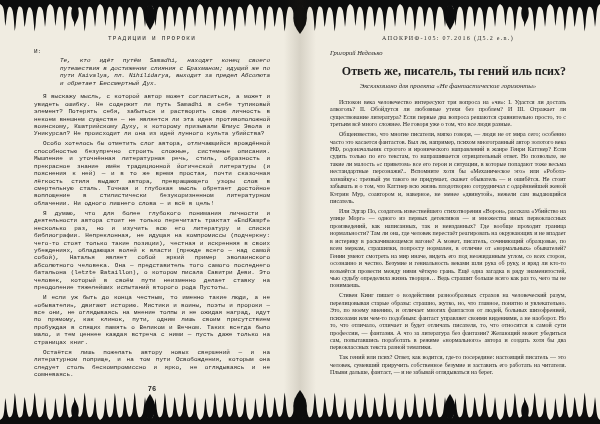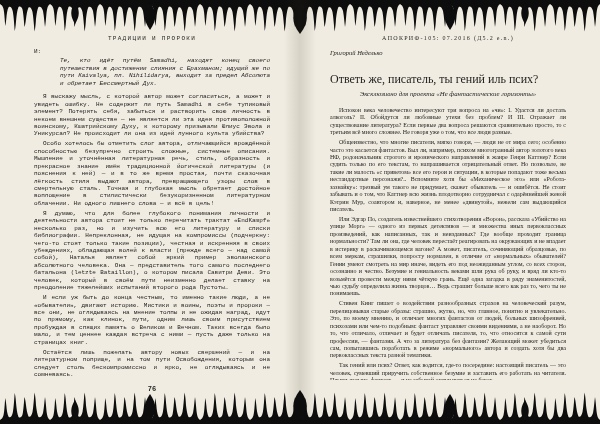--- a/index.html
+++ b/index.html
@@ -27,21 +27,21 @@
   .textblock {
     position:absolute; top:48px; left:0; right:0; bottom:44px;
     overflow:hidden; font-size:6px; line-height:1.24; text-align:justify;
   }
   .intro-mark { margin:0 0 2px 0; }
   .epigraph   { font-style:italic; margin:0 0 6px 26px; }
   .para       { margin:0 0 2.5px 0; text-indent:9px; }
   .closing    { margin:3px 0 0 0; text-indent:9px; }
   .dateline   { text-align:right; font-style:italic; margin:2px 0 0 0; }
   .author   { font-style:italic; font-size:6.5px; margin:1px 0 5px 0; text-align:left; }
-  .title    { font-weight:normal; font-size:12px; line-height:1.12; text-align:left; margin:16px 0 4px 0; }
+  .title    { font-weight:bold; font-size:12px; line-height:1.12; text-align:right; margin:8px 0 4px 0; }
   .subtitle { font-style:italic; font-size:6.8px; text-align:center; margin:0 0 8px 0; }
   .pagenum {
     position:absolute; bottom:31px; left:0; width:100%;
     text-align:center; font-size:7px; font-weight:bold; color:#222;
   }
   p { padding:0; }
 </style>
 </head>
 <body>
 

